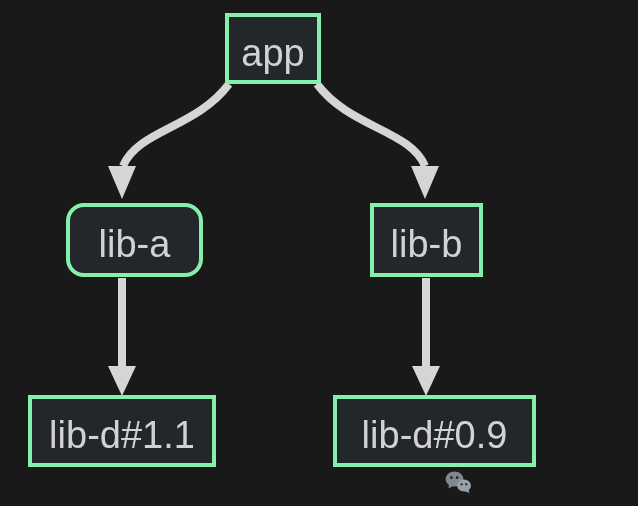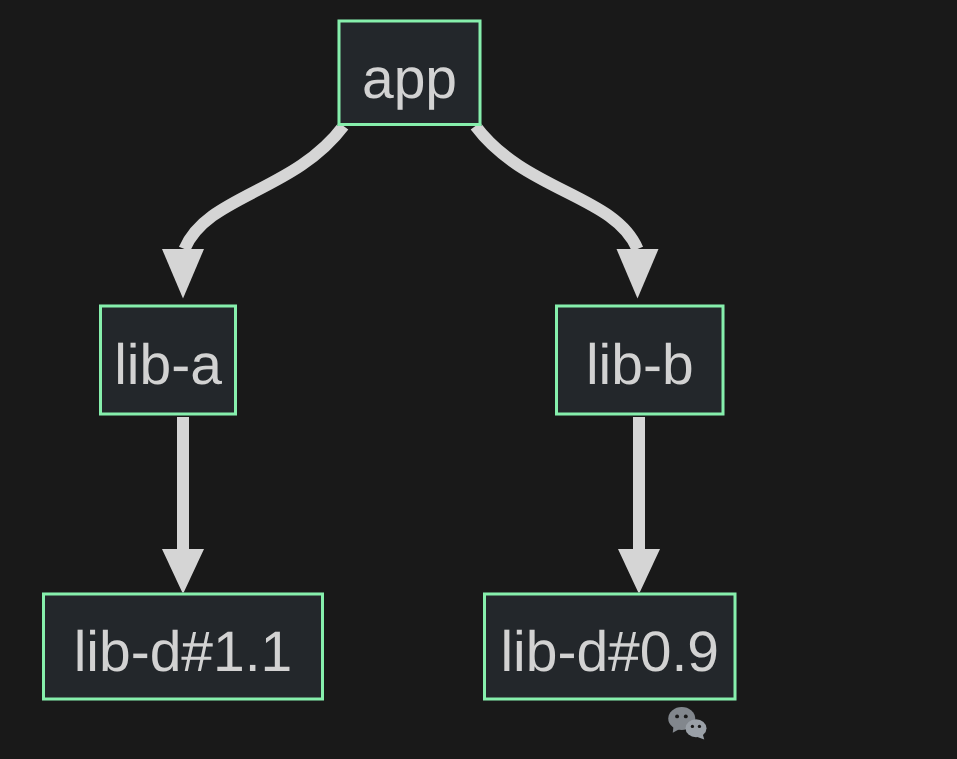--- a/index.html
+++ b/index.html
@@ -20,37 +20,37 @@
     left: 0;
     top: 0;
     width: 638px;
     height: 506px;
     display: block;
   }
   .node {
     position: absolute;
     box-sizing: border-box;
     background: #23272b;
-    border: 2px solid #86efac;
+    border: 4px solid #86efac;
     color: #d2d2d2;
     display: flex;
     align-items: center;
     justify-content: center;
     font-size: 38px;
     line-height: 1;
   }
   .node .label {
     transform: translateY(4px);
     white-space: nowrap;
   }
   .node-app   { left: 225px; top: 13px;  width: 96px;  height: 71px; }
-  .node-lib-a { left: 66px;  top: 203px; width: 92px; height: 74px; }
+  .node-lib-a { left: 66px;  top: 203px; width: 137px; height: 74px; border-radius: 18px; }
   .node-lib-b { left: 370px; top: 203px; width: 113px; height: 74px; justify-content: center; }
   .node-lib-d11 { left: 28px;  top: 395px; width: 188px; height: 72px; }
-  .node-lib-d09 { left: 322px; top: 395px; width: 169px; height: 72px; text-align: right; }
+  .node-lib-d09 { left: 333px; top: 395px; width: 203px; height: 72px; text-align: right; }
   .watermark {
     position: absolute;
     left: 444px;
     top: 468px;
     height: 28px;
     display: flex;
     align-items: center;
     gap: 7px;
     color: #787c80;
     font-size: 19px;

